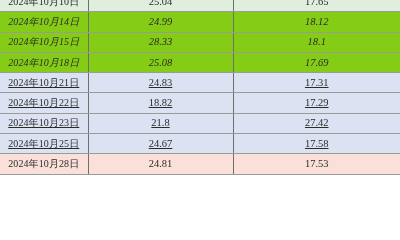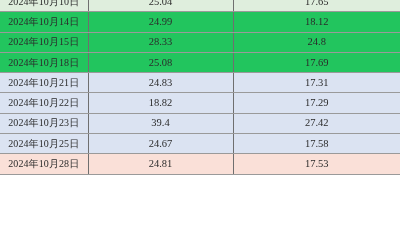--- a/index.html
+++ b/index.html
@@ -49,22 +49,22 @@
     border-right: 1px solid #6f6f6f;
     font-size: 10px;
     letter-spacing: 0.1px;
   }
   #data-table td.cell-v1 {
     border-right: 1px solid #6f6f6f;
   }
 
   
   tr.band-green  td { background: #dfeedd; }
-  tr.band-cream  td { background: #22c55e; }
-  tr.band-blue   td { background: #dbe3f2; }
+  tr.band-cream  td { background: #84cc16; font-style: italic; }
+  tr.band-blue   td { background: #dbe3f2; text-decoration: underline; }
   tr.band-pink   td { background: #fae0d8; }
 </style>
 </head>
 <body>
 
 <table id="data-table">
   <colgroup>
     <col class="col-date">
     <col class="col-v1">
     <col class="col-v2">
@@ -76,40 +76,40 @@
         <td class="cell-v2">17.65</td>
       </tr>
       <tr class="band-cream">
         <td class="cell-date">2024年10月14日</td>
         <td class="cell-v1">24.99</td>
         <td class="cell-v2">18.12</td>
       </tr>
       <tr class="band-cream">
         <td class="cell-date">2024年10月15日</td>
         <td class="cell-v1">28.33</td>
-        <td class="cell-v2">24.8</td>
+        <td class="cell-v2">18.1</td>
       </tr>
       <tr class="band-cream">
         <td class="cell-date">2024年10月18日</td>
         <td class="cell-v1">25.08</td>
         <td class="cell-v2">17.69</td>
       </tr>
       <tr class="band-blue">
         <td class="cell-date">2024年10月21日</td>
         <td class="cell-v1">24.83</td>
         <td class="cell-v2">17.31</td>
       </tr>
       <tr class="band-blue">
         <td class="cell-date">2024年10月22日</td>
         <td class="cell-v1">18.82</td>
         <td class="cell-v2">17.29</td>
       </tr>
       <tr class="band-blue">
         <td class="cell-date">2024年10月23日</td>
-        <td class="cell-v1">39.4</td>
+        <td class="cell-v1">21.8</td>
         <td class="cell-v2">27.42</td>
       </tr>
       <tr class="band-blue">
         <td class="cell-date">2024年10月25日</td>
         <td class="cell-v1">24.67</td>
         <td class="cell-v2">17.58</td>
       </tr>
       <tr class="band-pink">
         <td class="cell-date">2024年10月28日</td>
         <td class="cell-v1">24.81</td>

